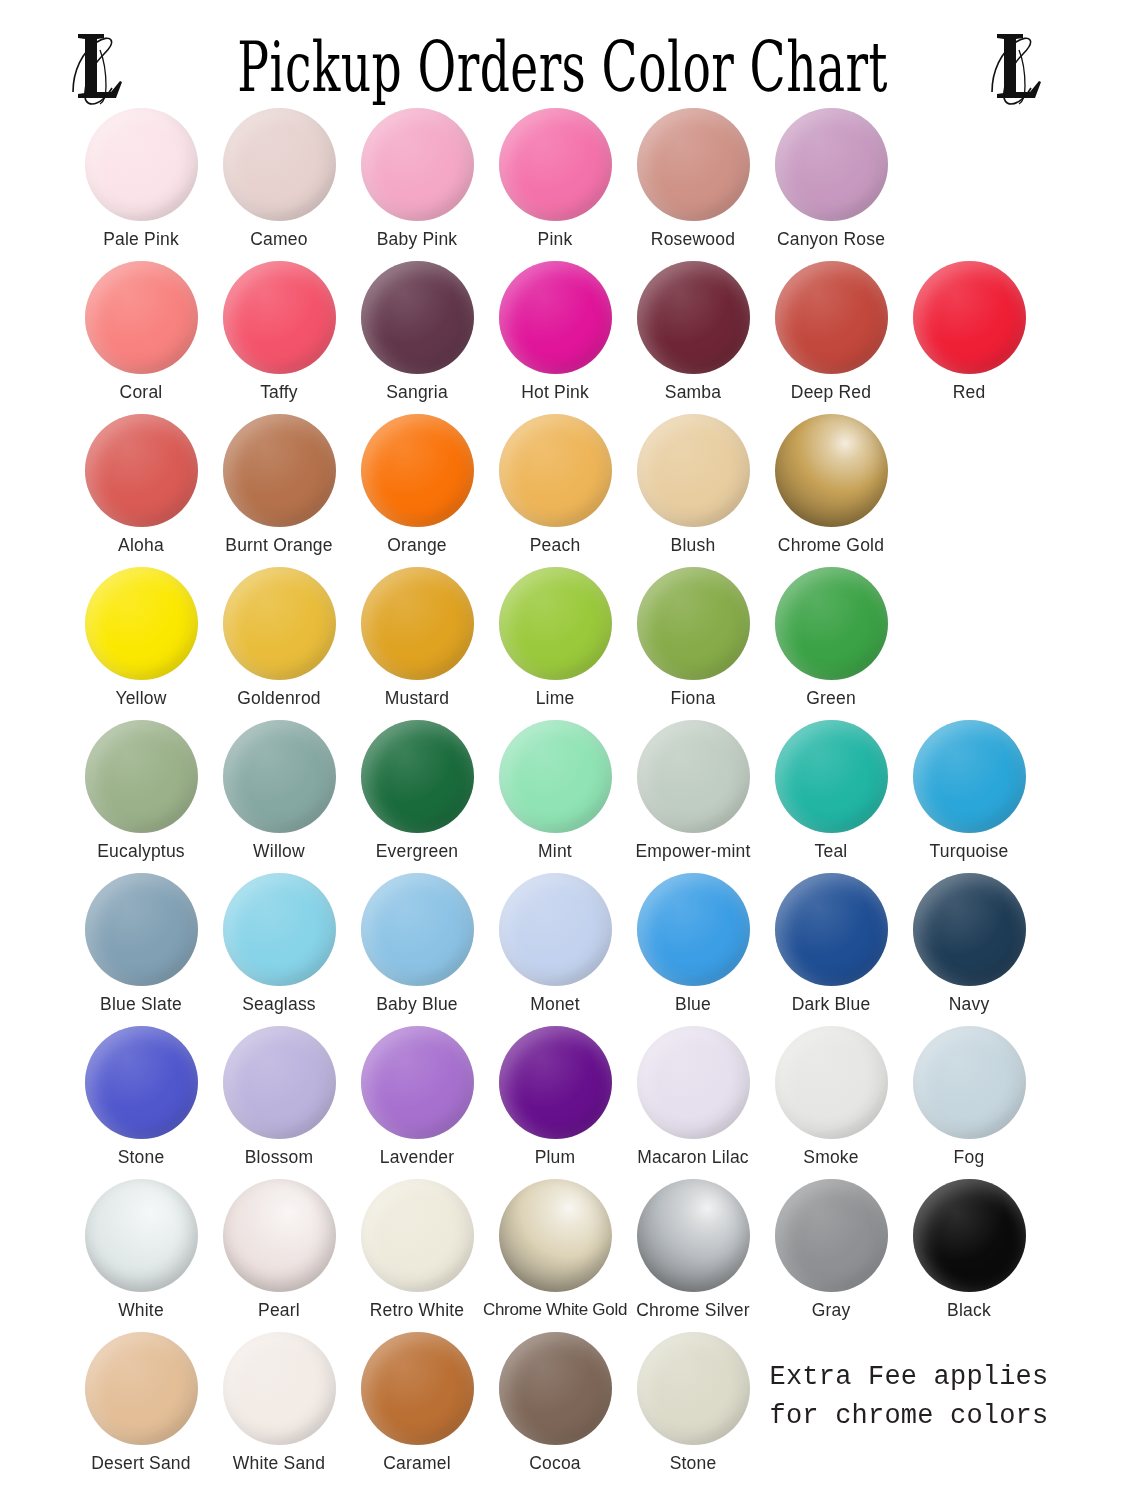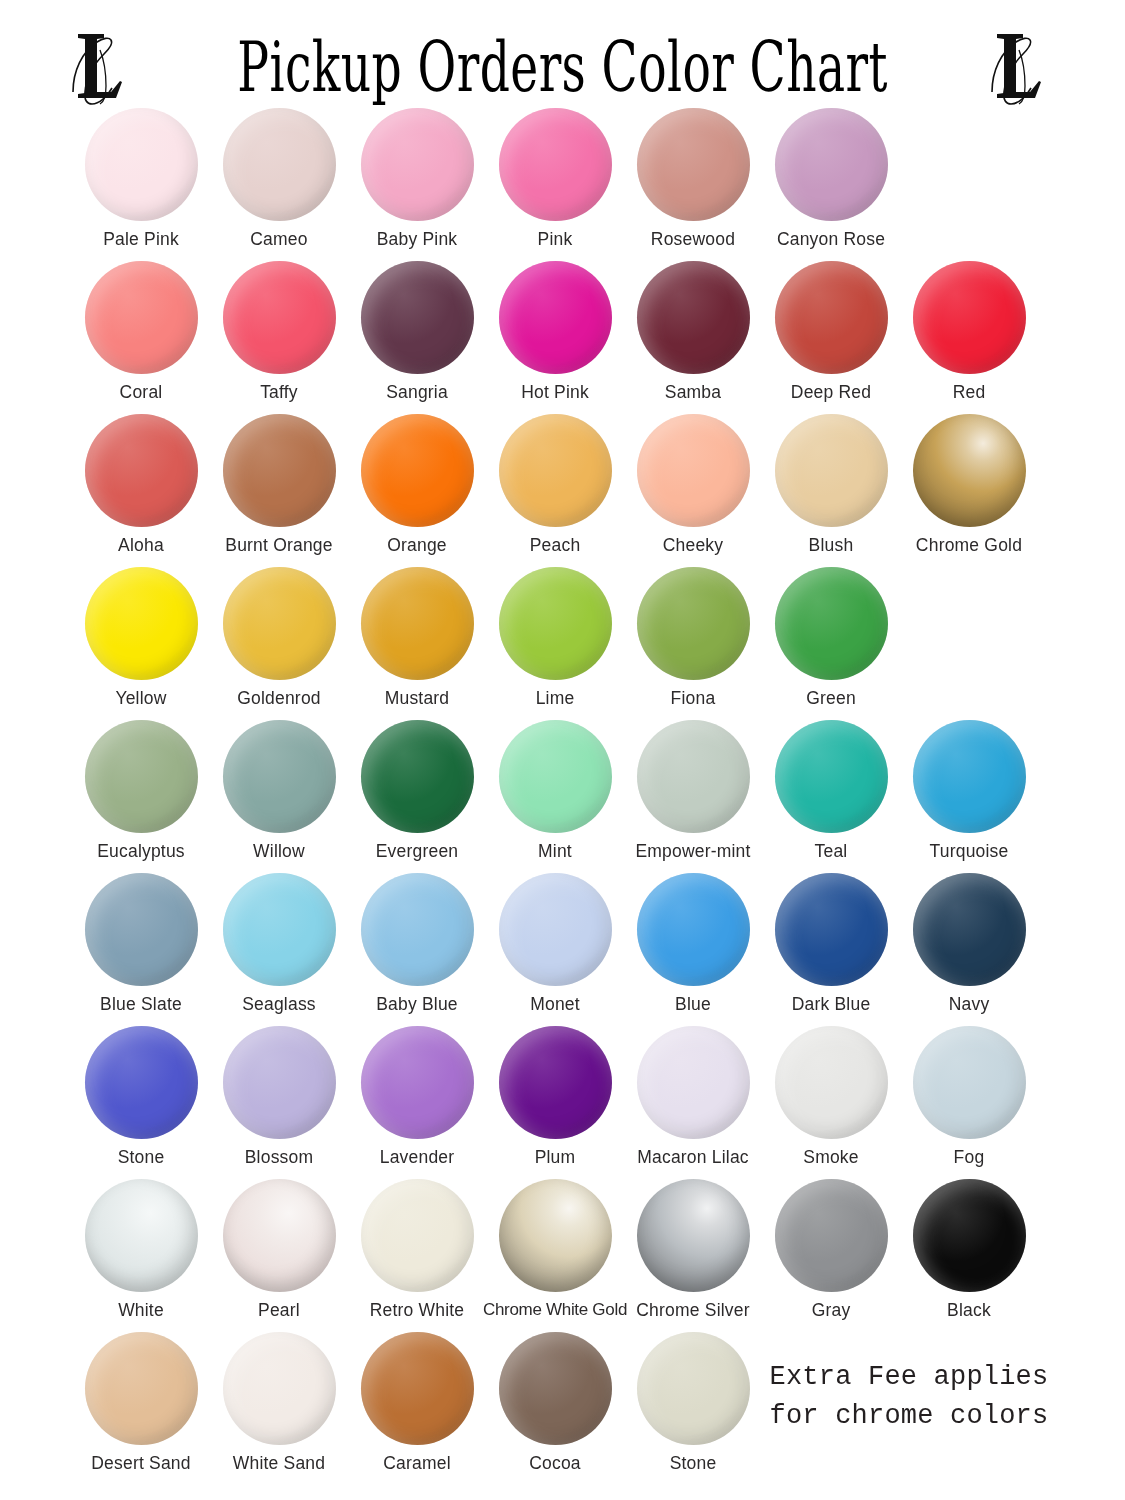--- a/index.html
+++ b/index.html
@@ -201,24 +201,20 @@
         </div>
         <div class="swatch-cell">
           <div class="swatch-dot" style="background: radial-gradient(circle at 38% 30%, rgb(250, 134, 43) 0%, rgb(249, 114, 8) 46%, rgb(249, 114, 8) 66%, rgb(224, 103, 7) 92%, rgb(194, 89, 6) 100%); box-shadow: rgba(0, 0, 0, 0.1) -6px -8px 16px inset, rgba(255, 255, 255, 0.35) 7px 7px 20px inset;"></div>
           <div class="swatch-label">Orange</div>
         </div>
         <div class="swatch-cell">
           <div class="swatch-dot" style="background: radial-gradient(circle at 38% 30%, rgb(240, 191, 111) 0%, rgb(238, 181, 88) 46%, rgb(238, 181, 88) 66%, rgb(214, 163, 79) 92%, rgb(186, 141, 69) 100%); box-shadow: rgba(0, 0, 0, 0.1) -6px -8px 16px inset, rgba(255, 255, 255, 0.35) 7px 7px 20px inset;"></div>
           <div class="swatch-label">Peach</div>
         </div>
         <div class="swatch-cell">
-          <div class="swatch-dot" style="background: radial-gradient(circle at 38% 30%, rgb(252, 193, 169) 0%, rgb(251, 183, 155) 46%, rgb(251, 183, 155) 66%, rgb(226, 165, 140) 92%, rgb(196, 143, 121) 100%); box-shadow: rgba(0, 0, 0, 0.1) -6px -8px 16px inset, rgba(255, 255, 255, 0.35) 7px 7px 20px inset;"></div>
-          <div class="swatch-label">Cheeky</div>
-        </div>
-        <div class="swatch-cell">
           <div class="swatch-dot" style="background: radial-gradient(circle at 38% 30%, rgb(235, 212, 173) 0%, rgb(232, 205, 160) 46%, rgb(232, 205, 160) 66%, rgb(209, 185, 144) 92%, rgb(181, 160, 125) 100%); box-shadow: rgba(0, 0, 0, 0.1) -6px -8px 16px inset, rgba(255, 255, 255, 0.35) 7px 7px 20px inset;"></div>
           <div class="swatch-label">Blush</div>
         </div>
         <div class="swatch-cell">
           <div class="swatch-dot" style="background: radial-gradient(circle at 62% 26%, rgb(244, 236, 221) 0%, rgb(224, 204, 163) 16%, rgb(199, 162, 87) 44%, rgb(135, 110, 59) 86%), linear-gradient(150deg, rgb(224, 204, 163) 0%, rgb(199, 162, 87) 45%, rgb(135, 110, 59) 100%); box-shadow: rgba(0, 0, 0, 0.18) -5px -8px 18px inset;"></div>
           <div class="swatch-label">Chrome Gold</div>
         </div>
       </div>
       <div class="swatch-row">
         <div class="swatch-cell">

